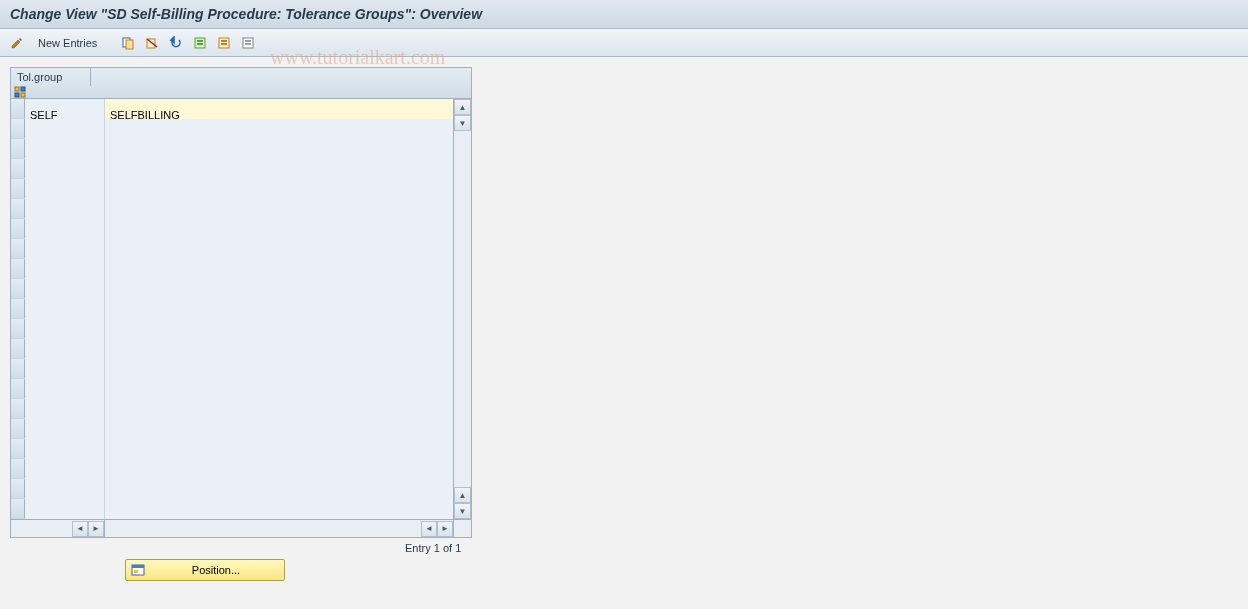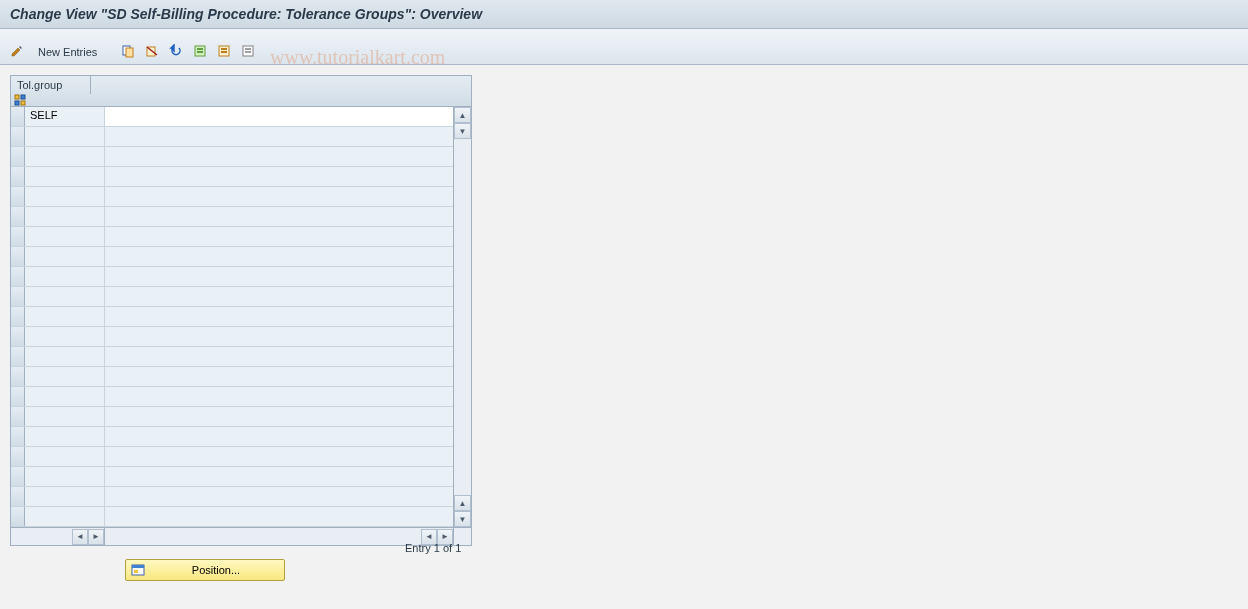--- a/index.html
+++ b/index.html
@@ -21,23 +21,23 @@
     font-weight: bold;
     font-style: italic;
     font-size: 14px;
     color: #2a3a4a;
   }
   .toolbar {
     background: linear-gradient(to bottom, #f0f4f8 0%, #dce5ed 100%);
     padding: 4px 8px;
     border-bottom: 1px solid #a8b8c8;
     display: flex;
-    align-items: flex-end;
+    align-items: center;
     gap: 6px;
-    height: 36px;
+    height: 28px;
   }
   .tb-icon {
     width: 18px;
     height: 18px;
     display: inline-flex;
     align-items: center;
     justify-content: center;
     cursor: pointer;
     border: 1px solid transparent;
     border-radius: 2px;
@@ -111,21 +111,21 @@
     border-bottom: 1px solid #c8d4de;
   }
   .row-selector {
     width: 14px;
     border-right: 1px solid #a0b0c0;
     background: linear-gradient(to bottom, #e4ecf2 0%, #d0dce6 100%);
     cursor: pointer;
   }
   .cell {
     border-right: 1px solid #c8d4de;
-    padding: 2px 5px;
+    padding: 10px 5px;
     background: #eaf1f6;
     white-space: nowrap;
     overflow: hidden;
   }
   .cell.col2 { border-right: none; }
   .cell.active { background: #fff8d8; }
   .vscroll {
     width: 18px;
     background: #e8eef4;
     border-left: 1px solid #a0b0c0;
@@ -277,20 +277,21 @@
             <rect x="1" y="7" width="4" height="4" fill="#4080d0" stroke="#205090"></rect>
             <rect x="7" y="7" width="4" height="4" fill="#f0c040" stroke="#a07010"></rect>
           </svg>
       </div>
     </div>
     <div class="grid-body">
       <div class="grid-rows" id="grid-rows">
           <div class="grid-row">
             <div class="row-selector"></div>
             <div class="cell col1">SELF</div>
+            <div class="cell col2 active">SELFBILLING</div>
           </div>
           <div class="grid-row">
             <div class="row-selector"></div>
             <div class="cell col1"></div>
             <div class="cell col2"></div>
           </div>
           <div class="grid-row">
             <div class="row-selector"></div>
             <div class="cell col1"></div>
             <div class="cell col2"></div>

